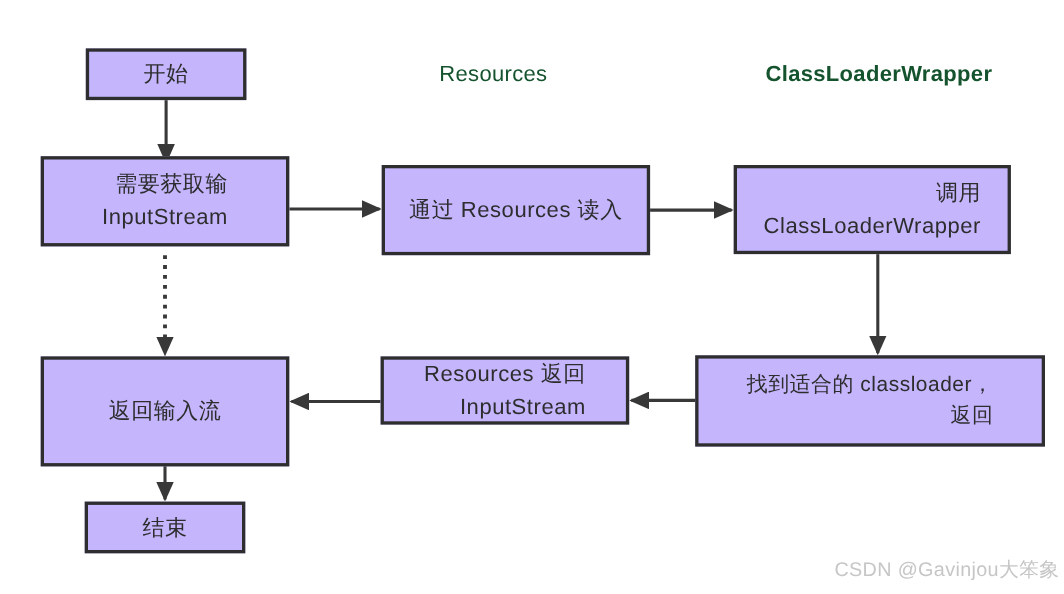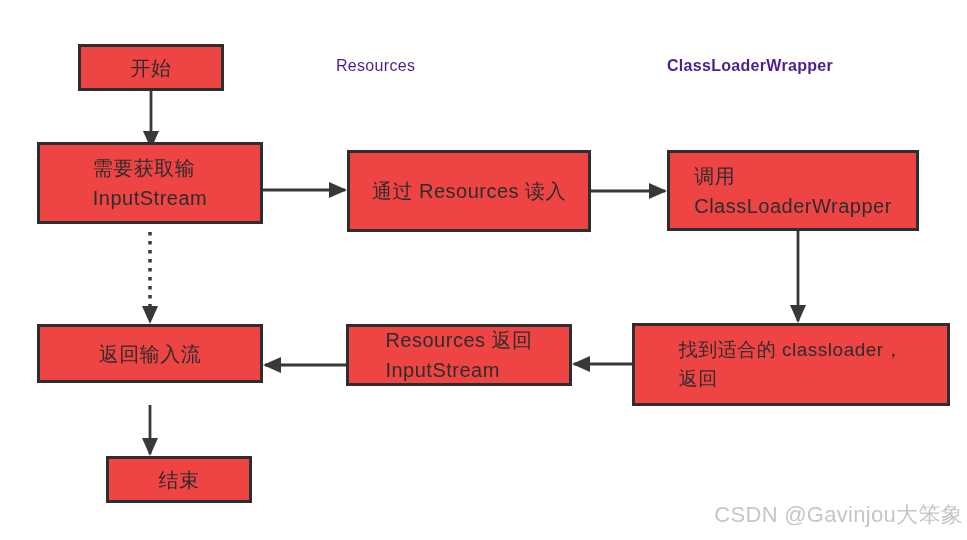--- a/index.html
+++ b/index.html
@@ -2,39 +2,39 @@
 <html><head>
 <meta charset="utf-8">
 <style>
   html,body{margin:0;padding:0;background:#ffffff;}
   .canvas{
     position:relative;width:967px;height:540px;background:#ffffff;
     font-family:"Liberation Sans","DejaVu Sans",sans-serif;overflow:hidden;
   }
   .arrow-layer{position:absolute;left:0;top:0;width:967px;height:540px;}
   .flow-node{
-    position:absolute;box-sizing:border-box;border:3px solid #2e2e2e;background:#ef4444;
-    display:flex;align-items:center;justify-content:center;text-align:left;
+    position:absolute;box-sizing:border-box;border:3px solid #2e2e2e;background:#c4b5fd;
+    display:flex;align-items:center;justify-content:center;text-align:right;
     font-size:20px;line-height:1.5;color:#2d2d2d;white-space:pre-line;letter-spacing:0.5px;
   }
   .col-header{
-    position:absolute;font-size:16px;color:#4c1d95;letter-spacing:0.3px;
+    position:absolute;text-align:center;font-size:20px;color:#14532d;letter-spacing:0.3px;
   }
   #header-resources{left:336px;top:57px;width:225px;font-weight:400;}
   #header-classloaderwrapper{left:667px;top:57px;width:264px;font-weight:700;}
   #node-start{left:78px;top:44px;width:146px;height:47px;}
   #node-need-input{left:37px;top:142px;width:226px;height:82px;}
   #node-resources-read{left:347px;top:150px;width:244px;height:82px;}
   #node-call-wrapper{left:667px;top:150px;width:252px;height:81px;}
-  #node-return-stream{left:37px;top:324px;width:226px;height:59px;}
+  #node-return-stream{left:37px;top:324px;width:226px;height:100px;}
   #node-resources-return{left:346px;top:324px;width:226px;height:62px;}
   #node-find-classloader{left:632px;top:323px;width:318px;height:83px;font-size:19px;}
-  #node-end{left:77px;top:456px;width:146px;height:47px;margin-left:29px;}
+  #node-end{left:77px;top:456px;width:146px;height:47px;}
   .watermark{
-    position:absolute;right:4px;bottom:10px;font-size:22px;color:#c6c6c6;
+    position:absolute;right:4px;bottom:10px;font-size:18px;color:#c6c6c6;
     text-shadow:1px 1px 0 #ffffff;letter-spacing:0.3px;
   }
 </style>
 </head>
 <body>
 
 <div class="canvas">
 
   <svg class="arrow-layer" width="967" height="540" viewBox="0 0 967 540" xmlns="http://www.w3.org/2000/svg">
     <defs>

